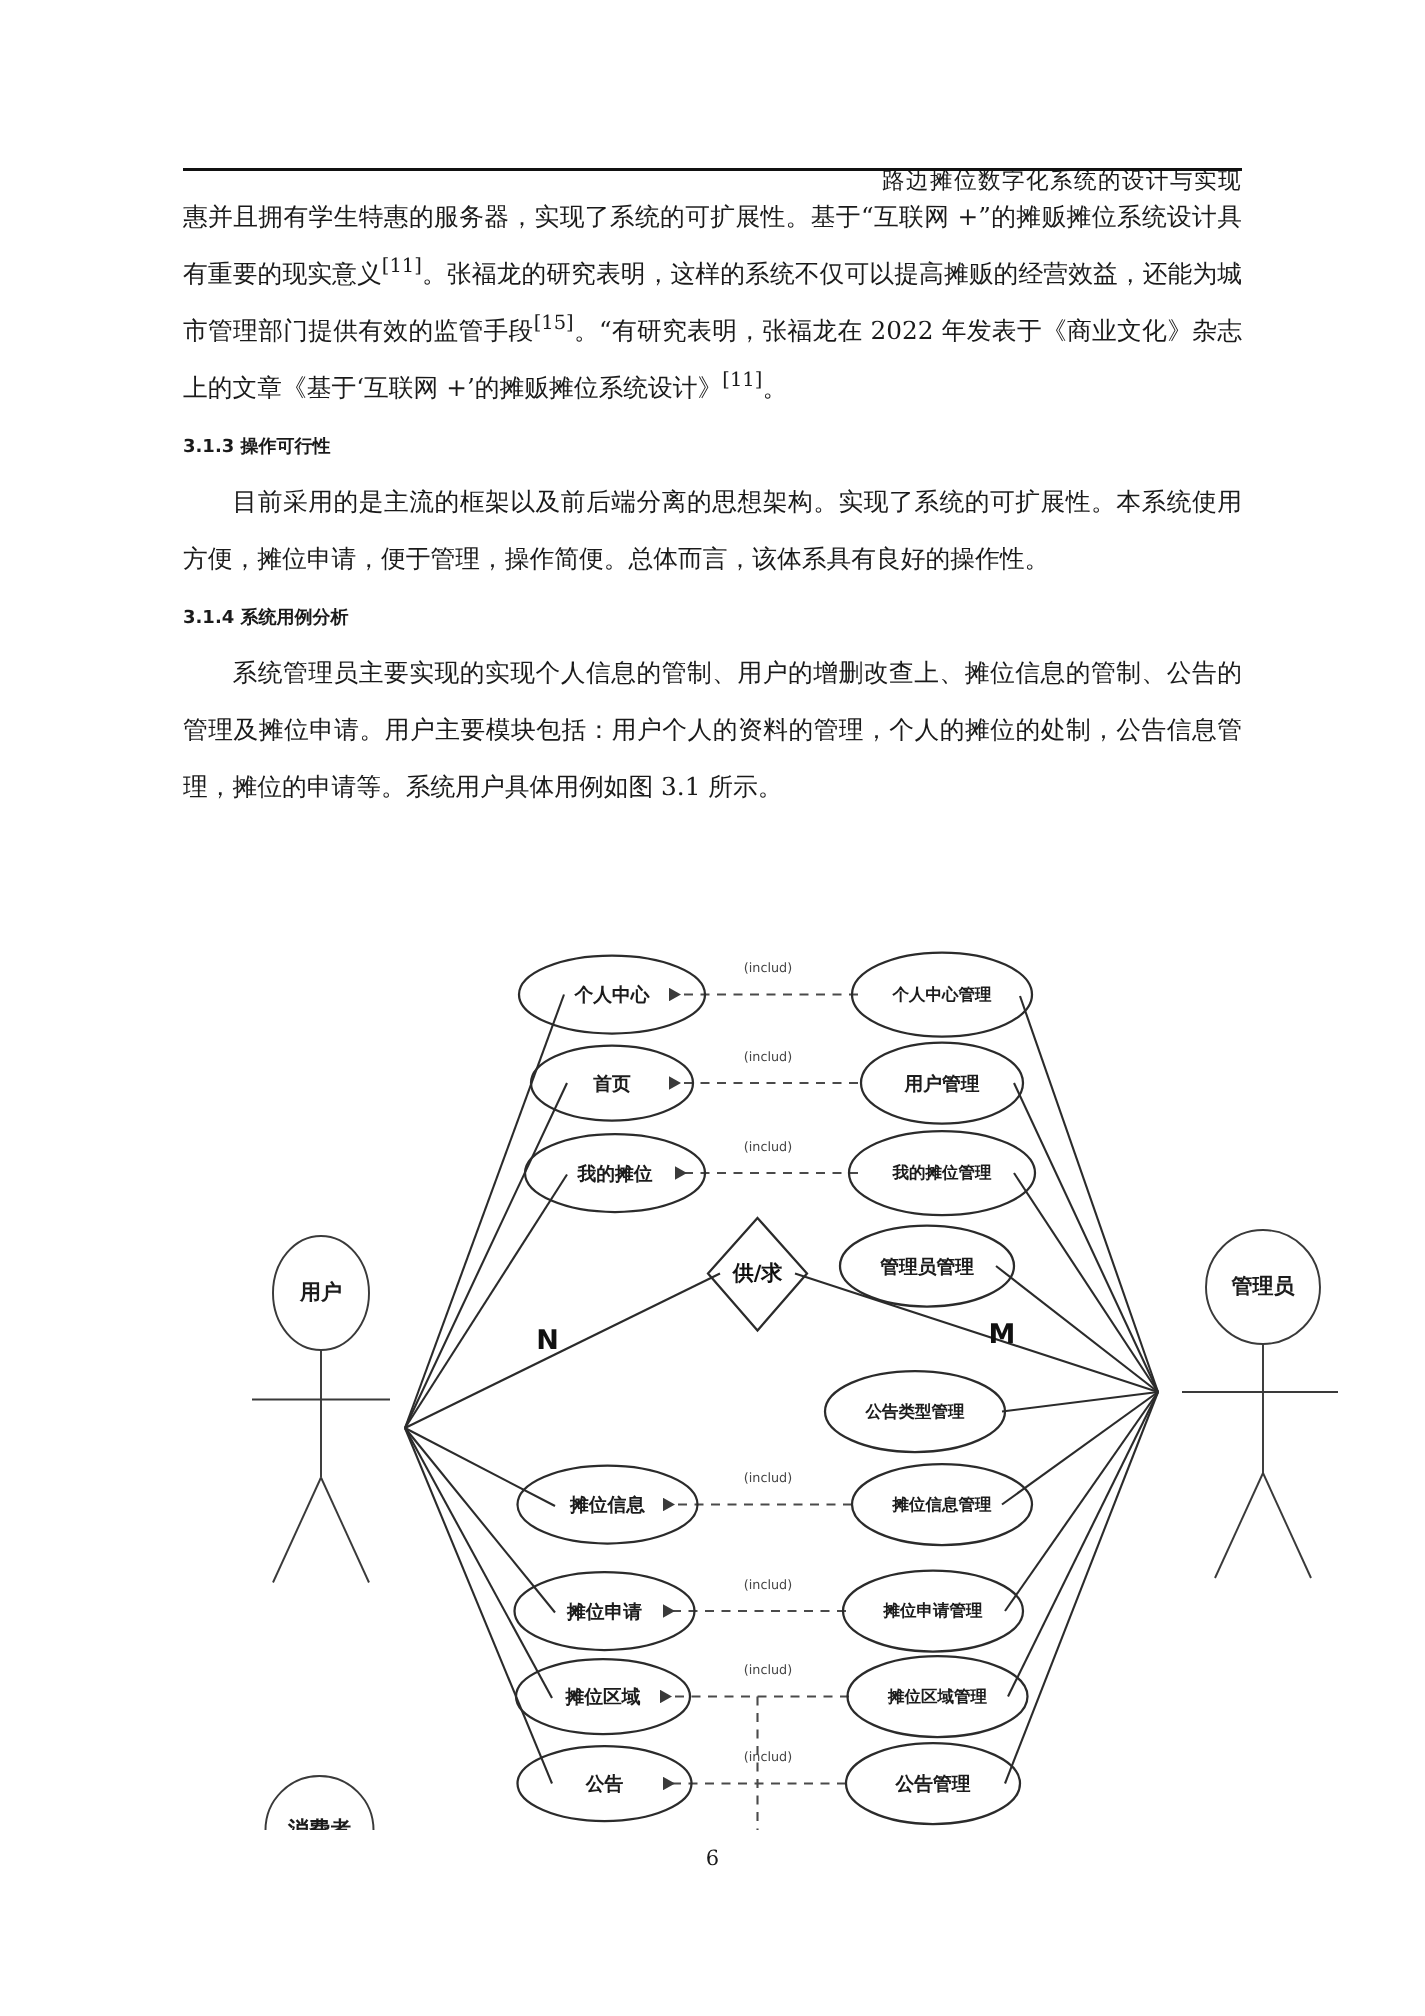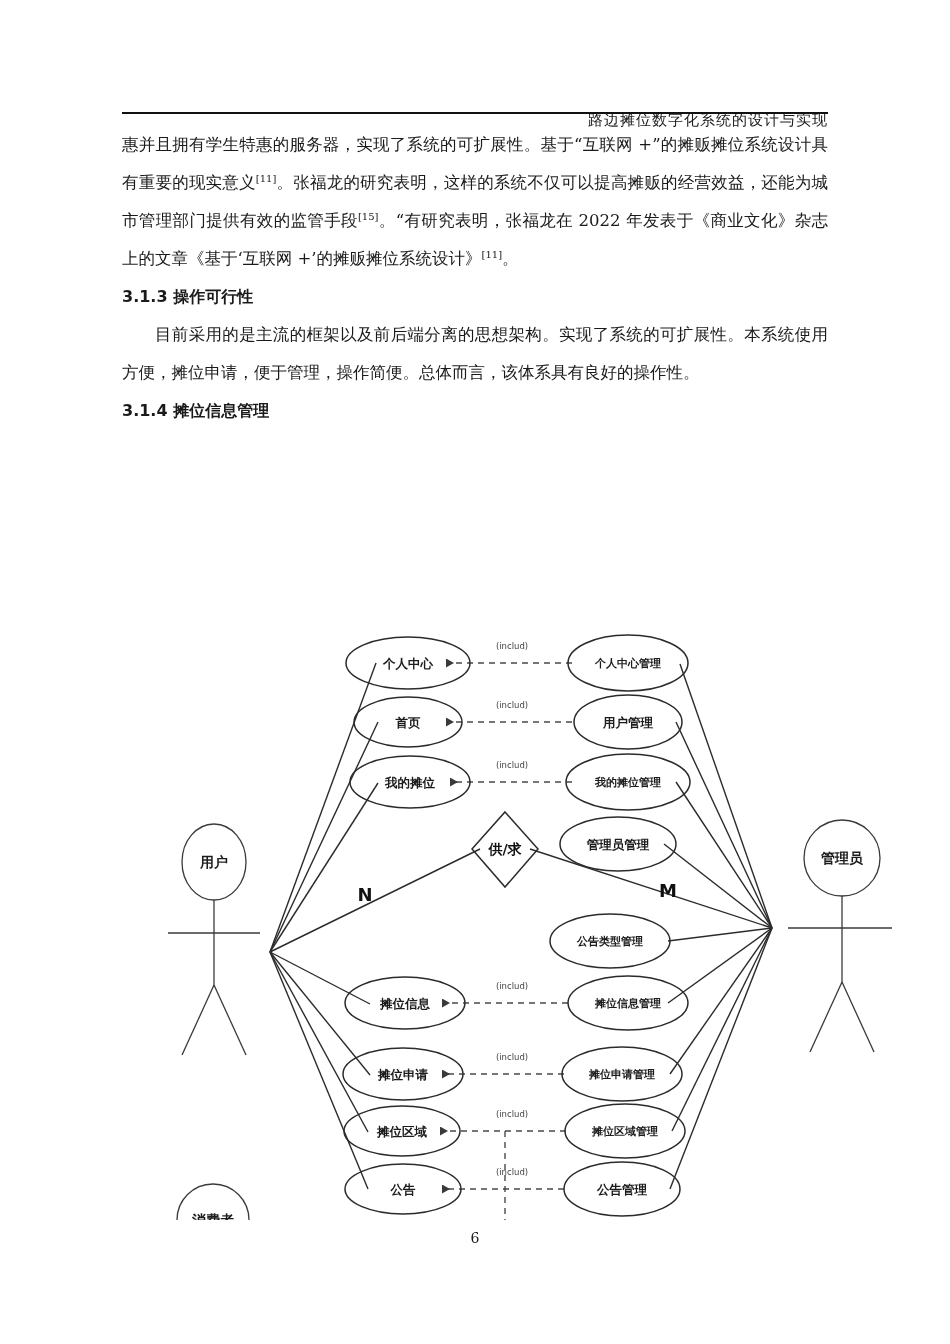--- a/index.html
+++ b/index.html
@@ -31,24 +31,24 @@
   }
   p.para{
     margin:0;
     font-size:16.5px;
     line-height:38px;
     text-align:justify;
     text-justify:inter-ideograph;
     font-family:"DejaVu Serif","Liberation Serif",serif;
   }
   p.para.indent{text-indent:2em;}
-  sup{font-size:10px;vertical-align:super;line-height:0;}
+  sup{font-size:13px;vertical-align:super;line-height:0;}
   h3.heading{
     margin:0;
-    font-size:16px;
+    font-size:12px;
     line-height:38px;
     font-weight:bold;
     font-family:"DejaVu Sans","Liberation Sans",sans-serif;
     letter-spacing:0px;
   }
 
   
   .figure{
     position:absolute;left:120px;top:600px;width:830px;height:620px;
   }
@@ -102,22 +102,23 @@
   <div class="header-rule"></div>
 
   <div class="body-text">
 
     <p class="para"><span>惠并且拥有学生特惠的服务器，实现了系统的可扩展性。基于“互联网 +”的摊贩摊位系统设计具有重要的现实意义</span><sup>[11]</sup><span>。张福龙的研究表明，这样的系统不仅可以提高摊贩的经营效益，还能为城市管理部门提供有效的监管手段</span><sup>[15]</sup><span>。“有研究表明，张福龙在 2022 年发表于《商业文化》杂志上的文章《基于‘互联网 +’的摊贩摊位系统设计》</span><sup>[11]</sup><span>。</span></p>
 
     <h3 class="heading">3.1.3 操作可行性</h3>
 
     <p class="para indent">目前采用的是主流的框架以及前后端分离的思想架构。实现了系统的可扩展性。本系统使用方便，摊位申请，便于管理，操作简便。总体而言，该体系具有良好的操作性。</p>
 
-    <h3 class="heading">3.1.4 摊位信息管理</h3>
-
+    <h3 class="heading">3.1.4 系统用例分析</h3>
+
+    <p class="para indent">系统管理员主要实现的实现个人信息的管制、用户的增删改查上、摊位信息的管制、公告的管理及摊位申请。用户主要模块包括：用户个人的资料的管理，个人的摊位的处制，公告信息管理，摊位的申请等。系统用户具体用例如图 3.1 所示。</p>
   </div>
 
   <div class="figure">
     <svg width="830" height="620" viewBox="0 0 830 620" xmlns="http://www.w3.org/2000/svg">
 
       <g>
         <path class="assoc" d="M150,352 L256,63"></path>
         <path class="assoc" d="M150,352 L258,122"></path>
         <path class="assoc" d="M150,352 L258,183"></path>
         <path class="assoc" d="M150,352 L250,404"></path>

